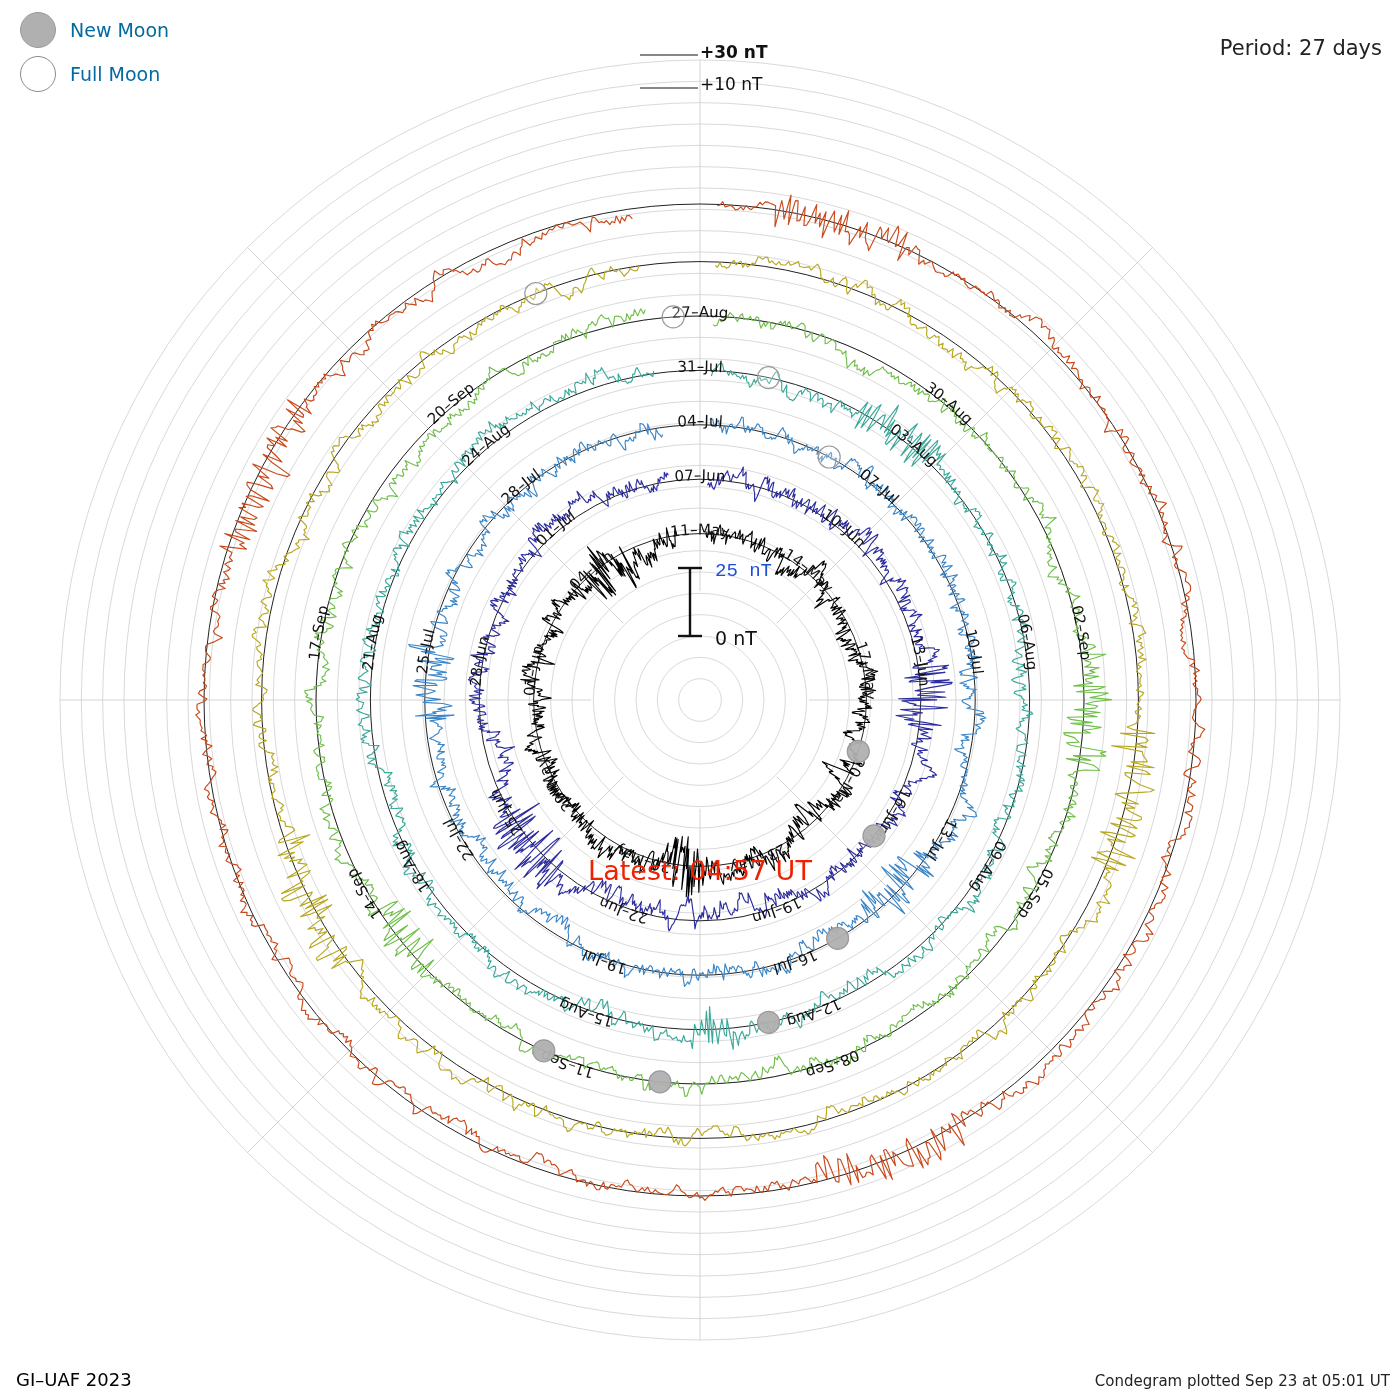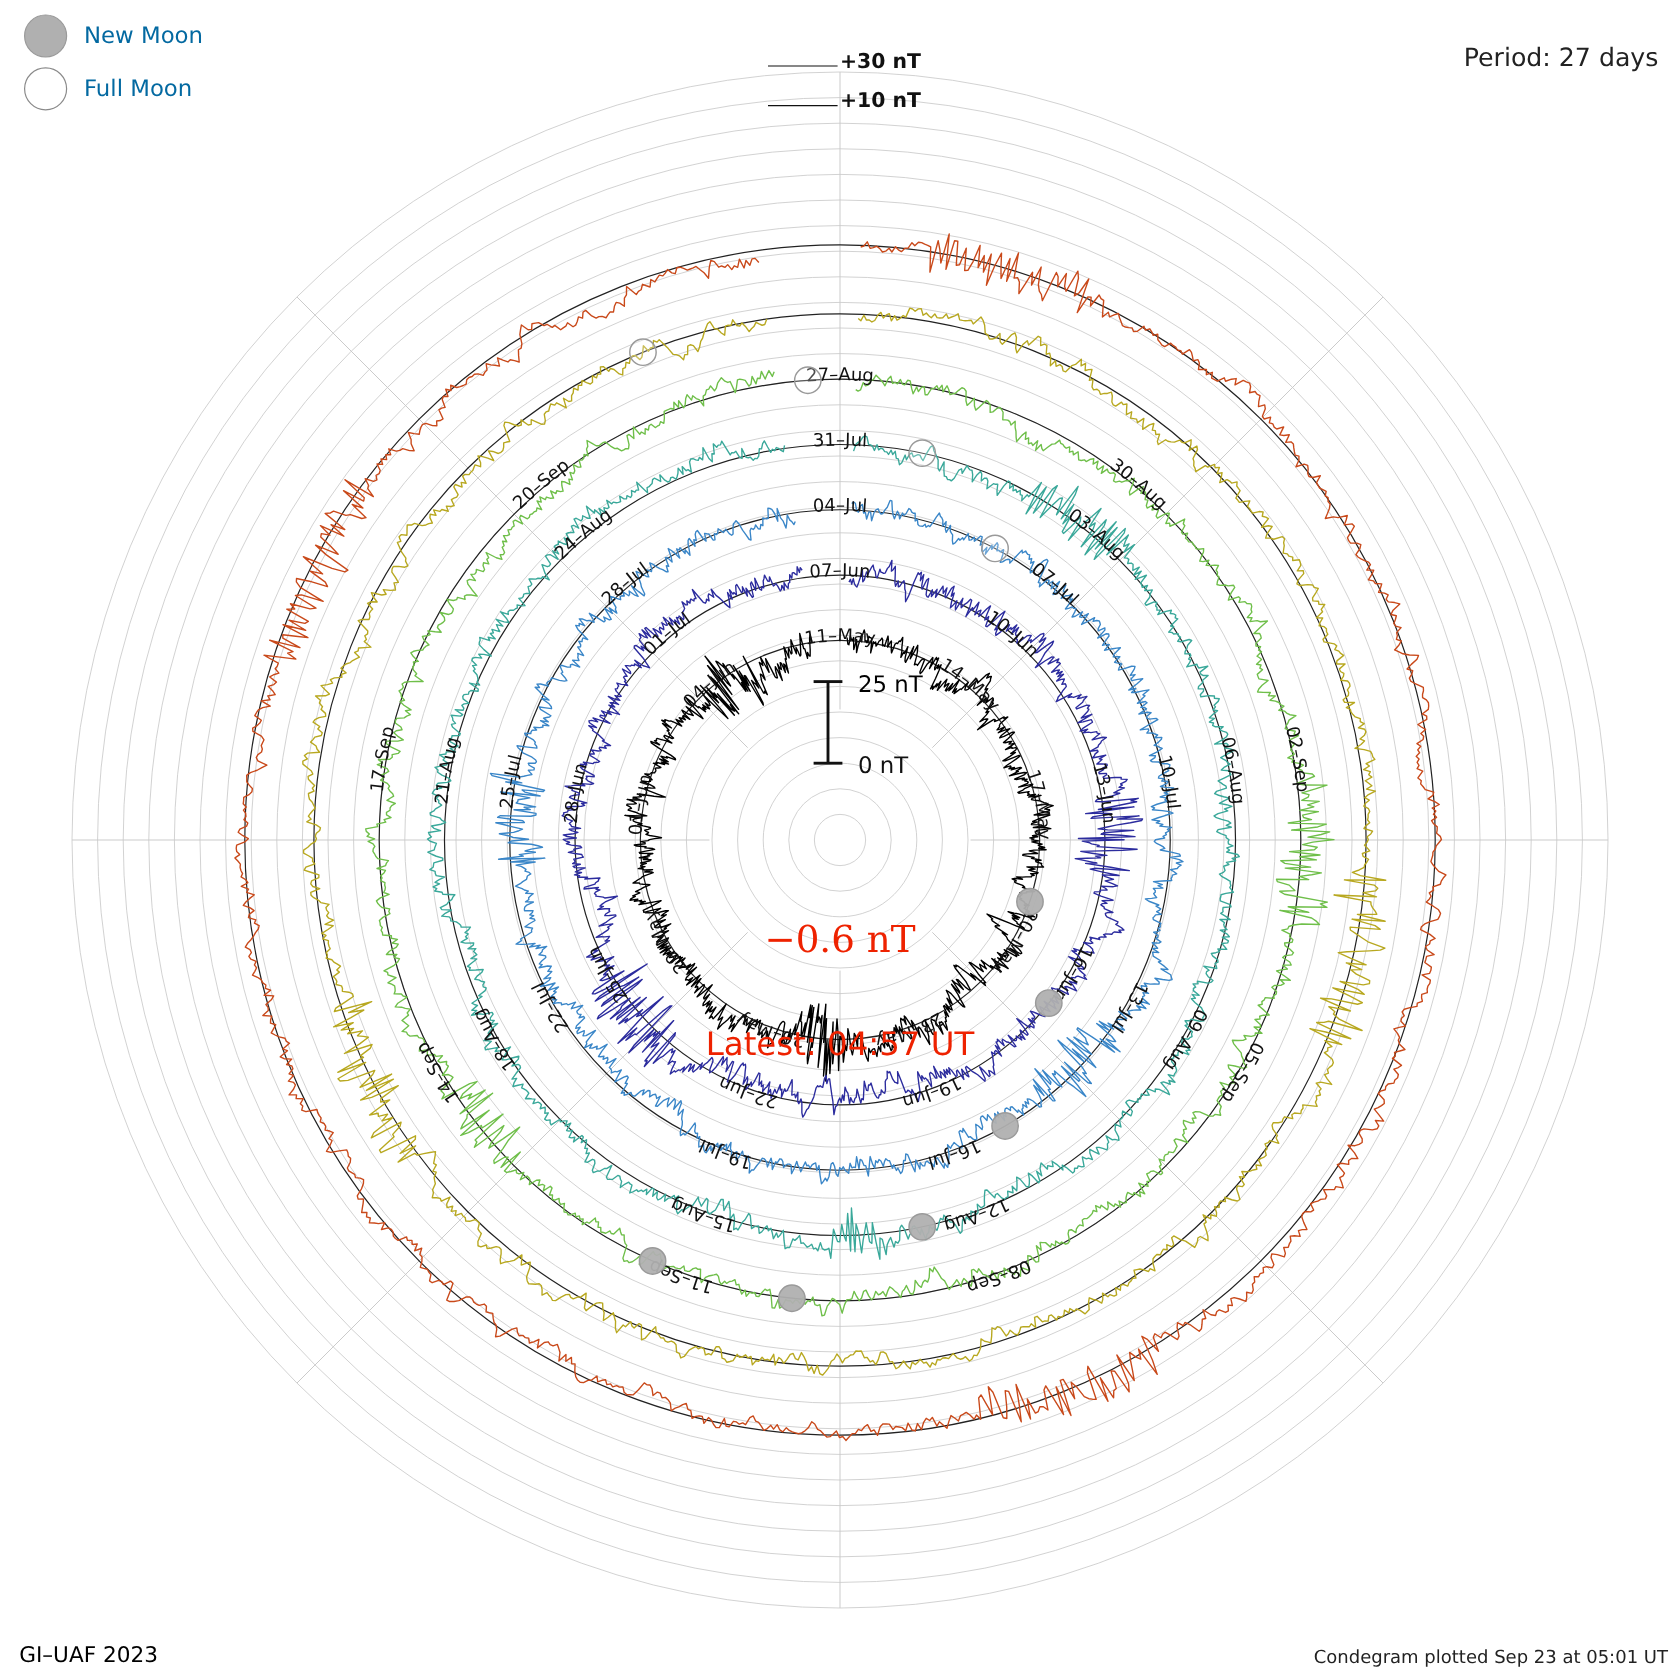--- a/index.html
+++ b/index.html
@@ -40,24 +40,24 @@
     color:#ee2200;font-size:31px;font-family:"DejaVu Serif", serif;
   }
   .latest-1{
     position:absolute;width:100%;top:855px;left:0;text-align:center;
     color:#ee2200;font-size:27px;
   }
   .latest-2{
     position:absolute;width:100%;top:888px;left:0;text-align:center;
     color:#ee2200;font-size:27px;
   }
-  .scale-top{position:absolute;left:715px;top:560px;font-size:19px;color:#000000;}
+  .scale-top{position:absolute;left:715px;top:560px;font-size:19px;color:#1d4ed8;font-family:Liberation Mono, monospace;}
   .scale-bot{position:absolute;left:715px;top:627px;font-size:19px;color:#111;}
   .ring-lab-20{position:absolute;left:700px;top:42px;font-size:17px;font-weight:bold;color:#111;}
-  .ring-lab-10{position:absolute;left:700px;top:74px;font-size:17px;font-weight:bold;color:#111;}
+  .ring-lab-10{position:absolute;left:700px;top:74px;font-size:17px;font-weight:normal;color:#111;}
 </style>
 </head>
 <body>
 
 <div class="root">
 
   <div class="legend">
     <div class="legend-row">
       <span class="moon new"></span>
       <span class="legend-label">New Moon</span>
@@ -243,18 +243,17 @@
         </g>
       </svg>
   </div>
 
   <div class="ring-lab-20">+30 nT</div>
   <div class="ring-lab-10">+10 nT</div>
 
   <div class="scale-top">25 nT</div>
   <div class="scale-bot">0 nT</div>
 
-  <div class="imf-value">−0.6 nT</div>
   <div class="latest-1">Latest: 04:57 UT</div>
 
   <div class="credit">GI–UAF 2023</div>
   <div class="plotted">Condegram plotted Sep 23 at 05:01 UT</div>
 </div>
 
 </body></html>

